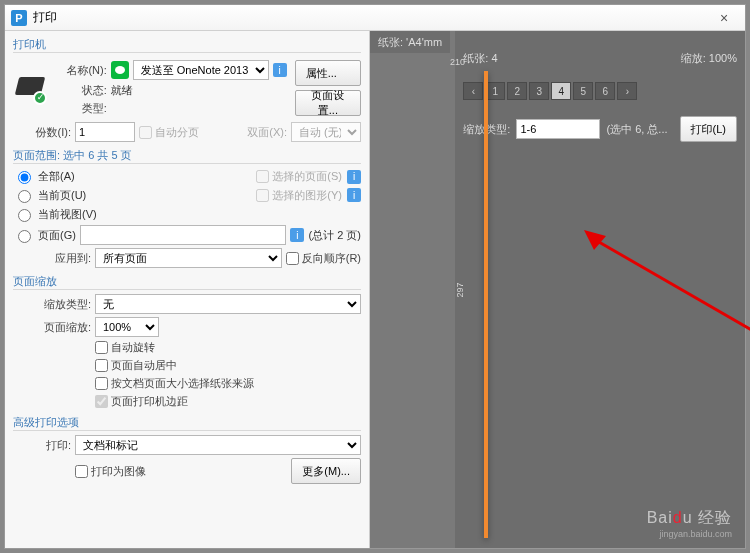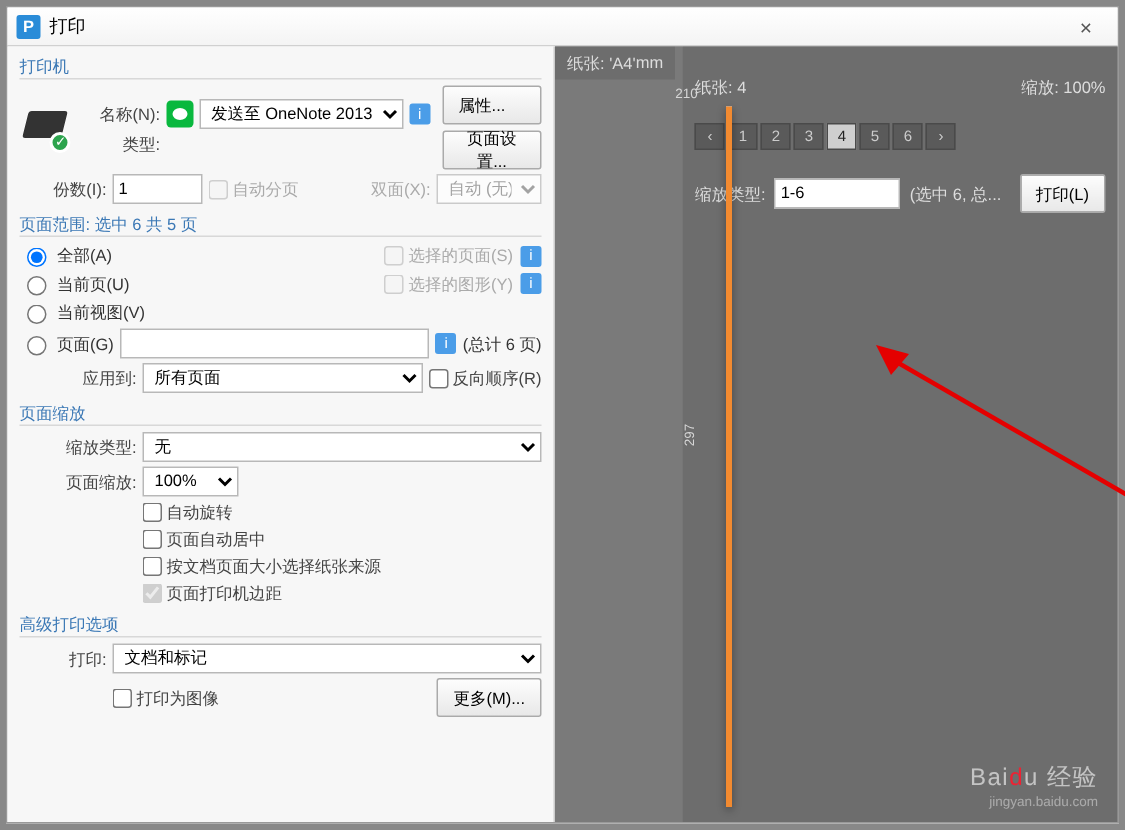--- a/index.html
+++ b/index.html
@@ -79,20 +79,24 @@
               <div class="c"></div>
             </div>
           <div style="flex:1">
             <div class="row">
               <span class="label">名称(N):</span>
               <span class="wechat-icon"></span>
               <select style="flex:1"><option>发送至 OneNote 2013</option></select>
               <span class="info-icon">i</span>
             </div>
             <div class="row">
+              <span class="label">状态:</span>
+              <span>就绪</span>
+            </div>
+            <div class="row">
               <span class="label">类型:</span>
             </div>
           </div>
           <div style="display:flex;flex-direction:column;gap:4px;margin-left:4px">
             <button class="btn">属性...</button>
             <button class="btn">页面设置...</button>
           </div>
         </div>
         <div class="row disabled">
           <span class="label">份数(I):</span>
@@ -141,21 +145,21 @@
               <span>当前视图(V)</span>
             </label>
         </div>
         <div class="row">
           <label class="radio">
               <input type="radio" name="r" style="">
               <span>页面(G)</span>
             </label>
           <input type="text" style="flex: 1 1 0%;">
           <span class="info-icon">i</span>
-          <span>(总计 6 页)</span>
+          <span>(总计 2 页)</span>
         </div>
         <div class="row">
           <span class="label" style="width:78px">应用到:</span>
           <select style="flex:1"><option>所有页面</option></select>
           <label class="chk">
               <input type="checkbox" style="">
               <span>反向顺序(R)</span>
             </label>
         </div>
       </div>

